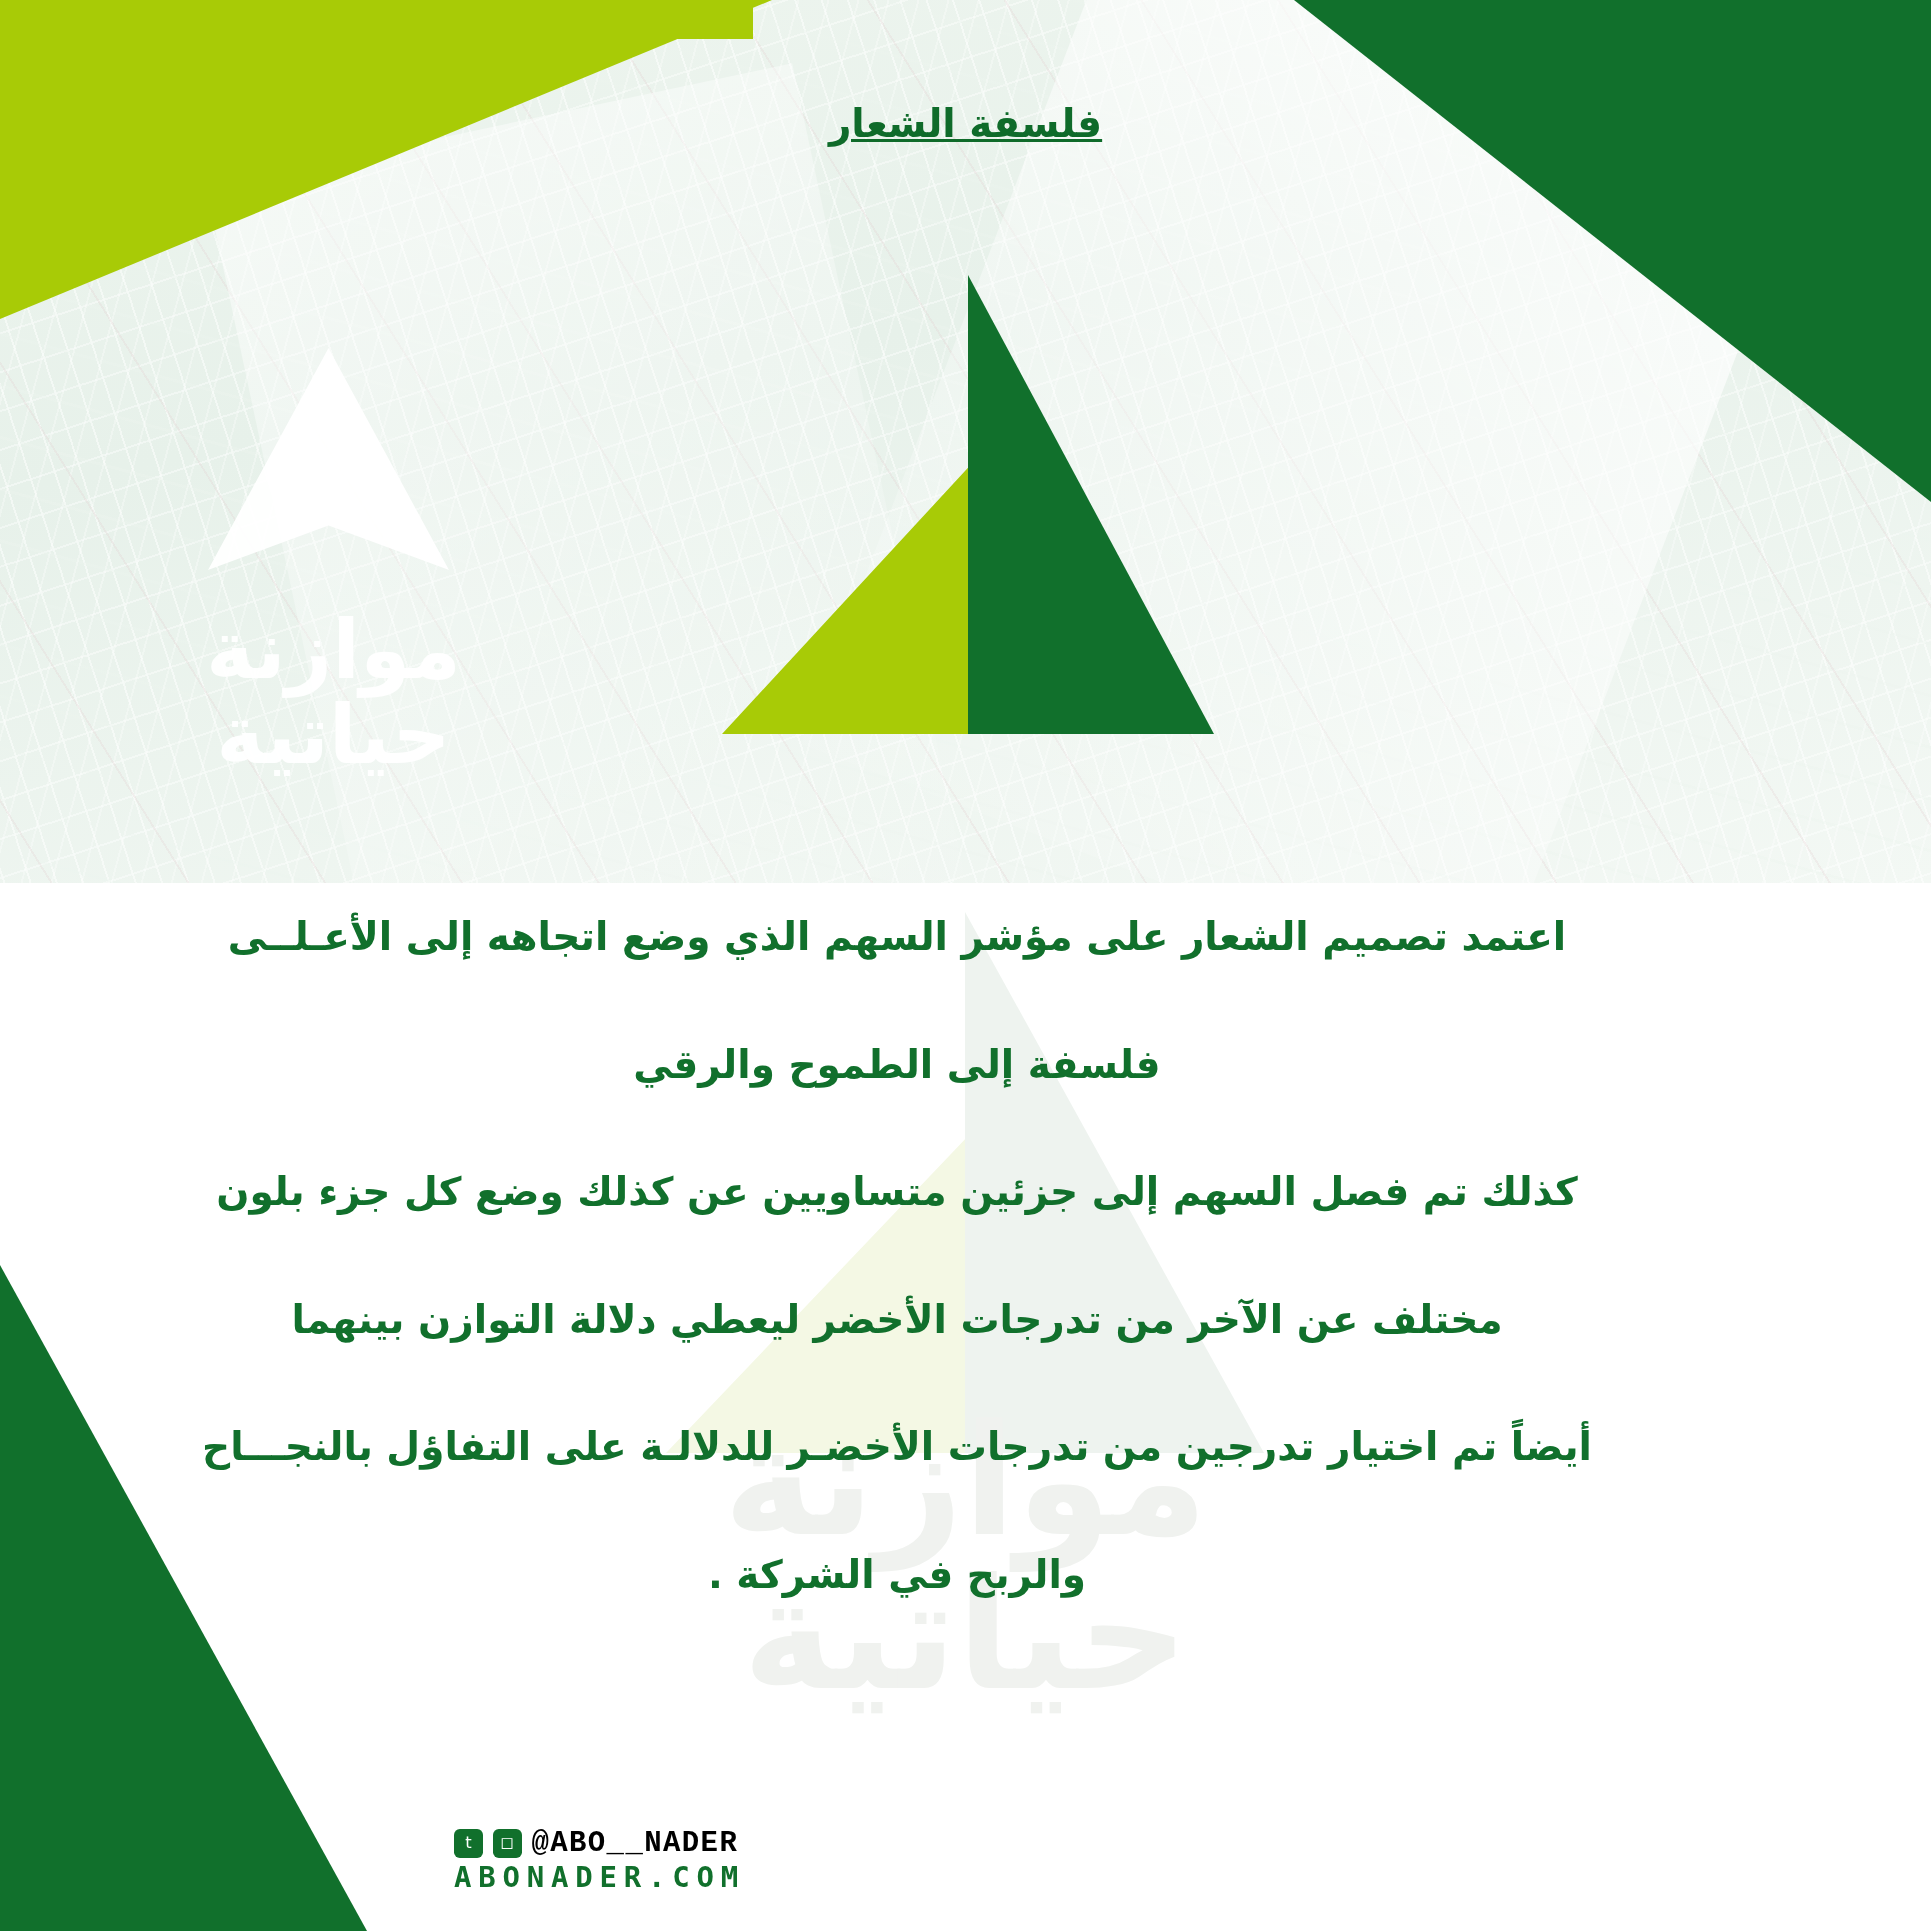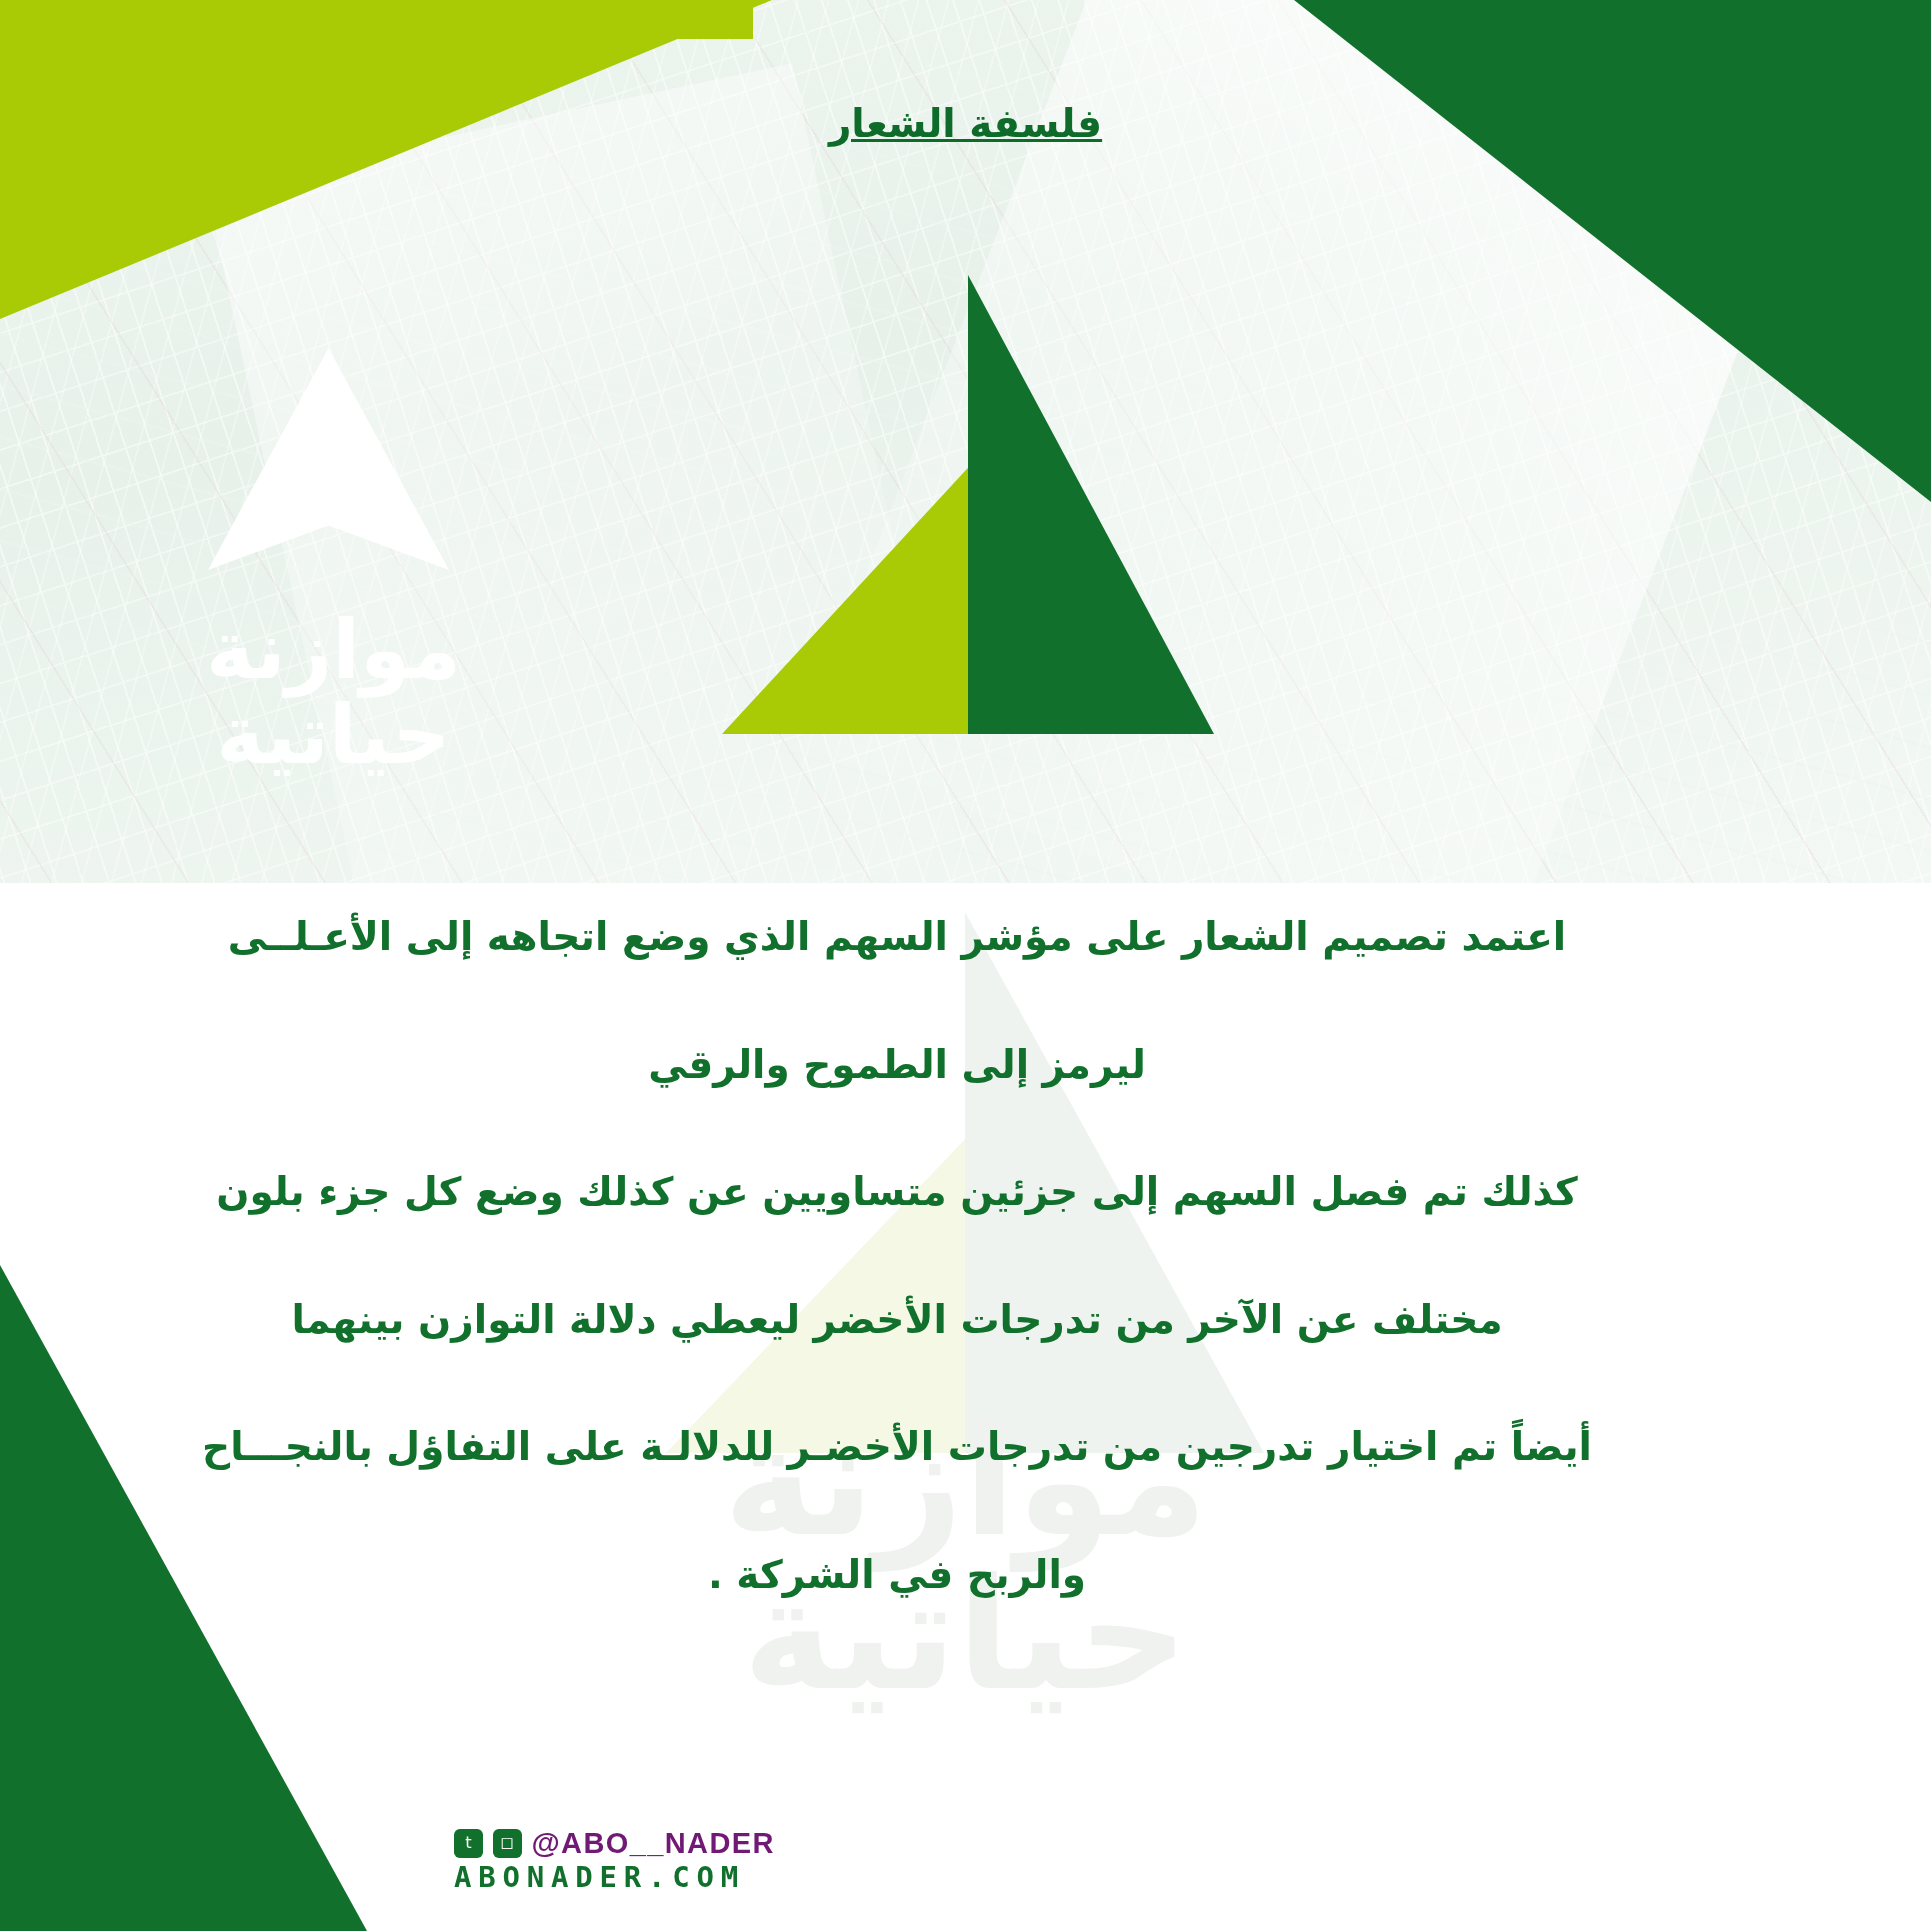--- a/index.html
+++ b/index.html
@@ -244,25 +244,25 @@
     border-radius: 5.8px;
     background: #11702c;
     display: inline-flex;
     align-items: center;
     justify-content: center;
     color: #ffffff;
     font-size: 16.4px;
     line-height: 1;
   }
   .handle-text {
-    color: #701a75;
+    color: #000000;
     font-size: 29px;
     font-weight: bold;
     letter-spacing: 1.4px;
-    font-family: Liberation Sans, sans-serif;
+    font-family: Liberation Mono, monospace;
   }
   .site-text {
     margin-top: 0;
     color: #11702c;
     font-size: 29px;
     font-weight: bold;
     letter-spacing: 6.8px;
     font-family: "DejaVu Sans Mono", monospace;
   }
 </style>
@@ -295,21 +295,21 @@
 
   <div class="body-area">
     <div class="wm-arrow-pale">
       <div class="l"></div>
       <div class="r"></div>
     </div>
     <div class="wm-text-pale"><span>موازنة</span><br><span>حياتية</span></div>
 
     <div class="paragraphs">
       <p class="para">اعتمد تصميم الشعار على مؤشر السهم الذي وضع اتجاهه إلى الأعـلــى</p>
-      <p class="para">ليرمز إلى الطموح والرقي</p>
+      <p class="para">فلسفة إلى الطموح والرقي</p>
       <p class="para">كذلك تم فصل السهم إلى جزئين متساويين عن كذلك وضع كل جزء بلون</p>
       <p class="para">مختلف عن الآخر من تدرجات الأخضر ليعطي دلالة التوازن بينهما</p>
       <p class="para">أيضاً تم اختيار تدرجين من تدرجات الأخضـر للدلالـة على التفاؤل بالنجـــاح</p>
       <p class="para last">والربح في الشركة .</p>
     </div>
   </div>
 
   <div class="corner-green-bl"></div>
 
   <div class="footer">

